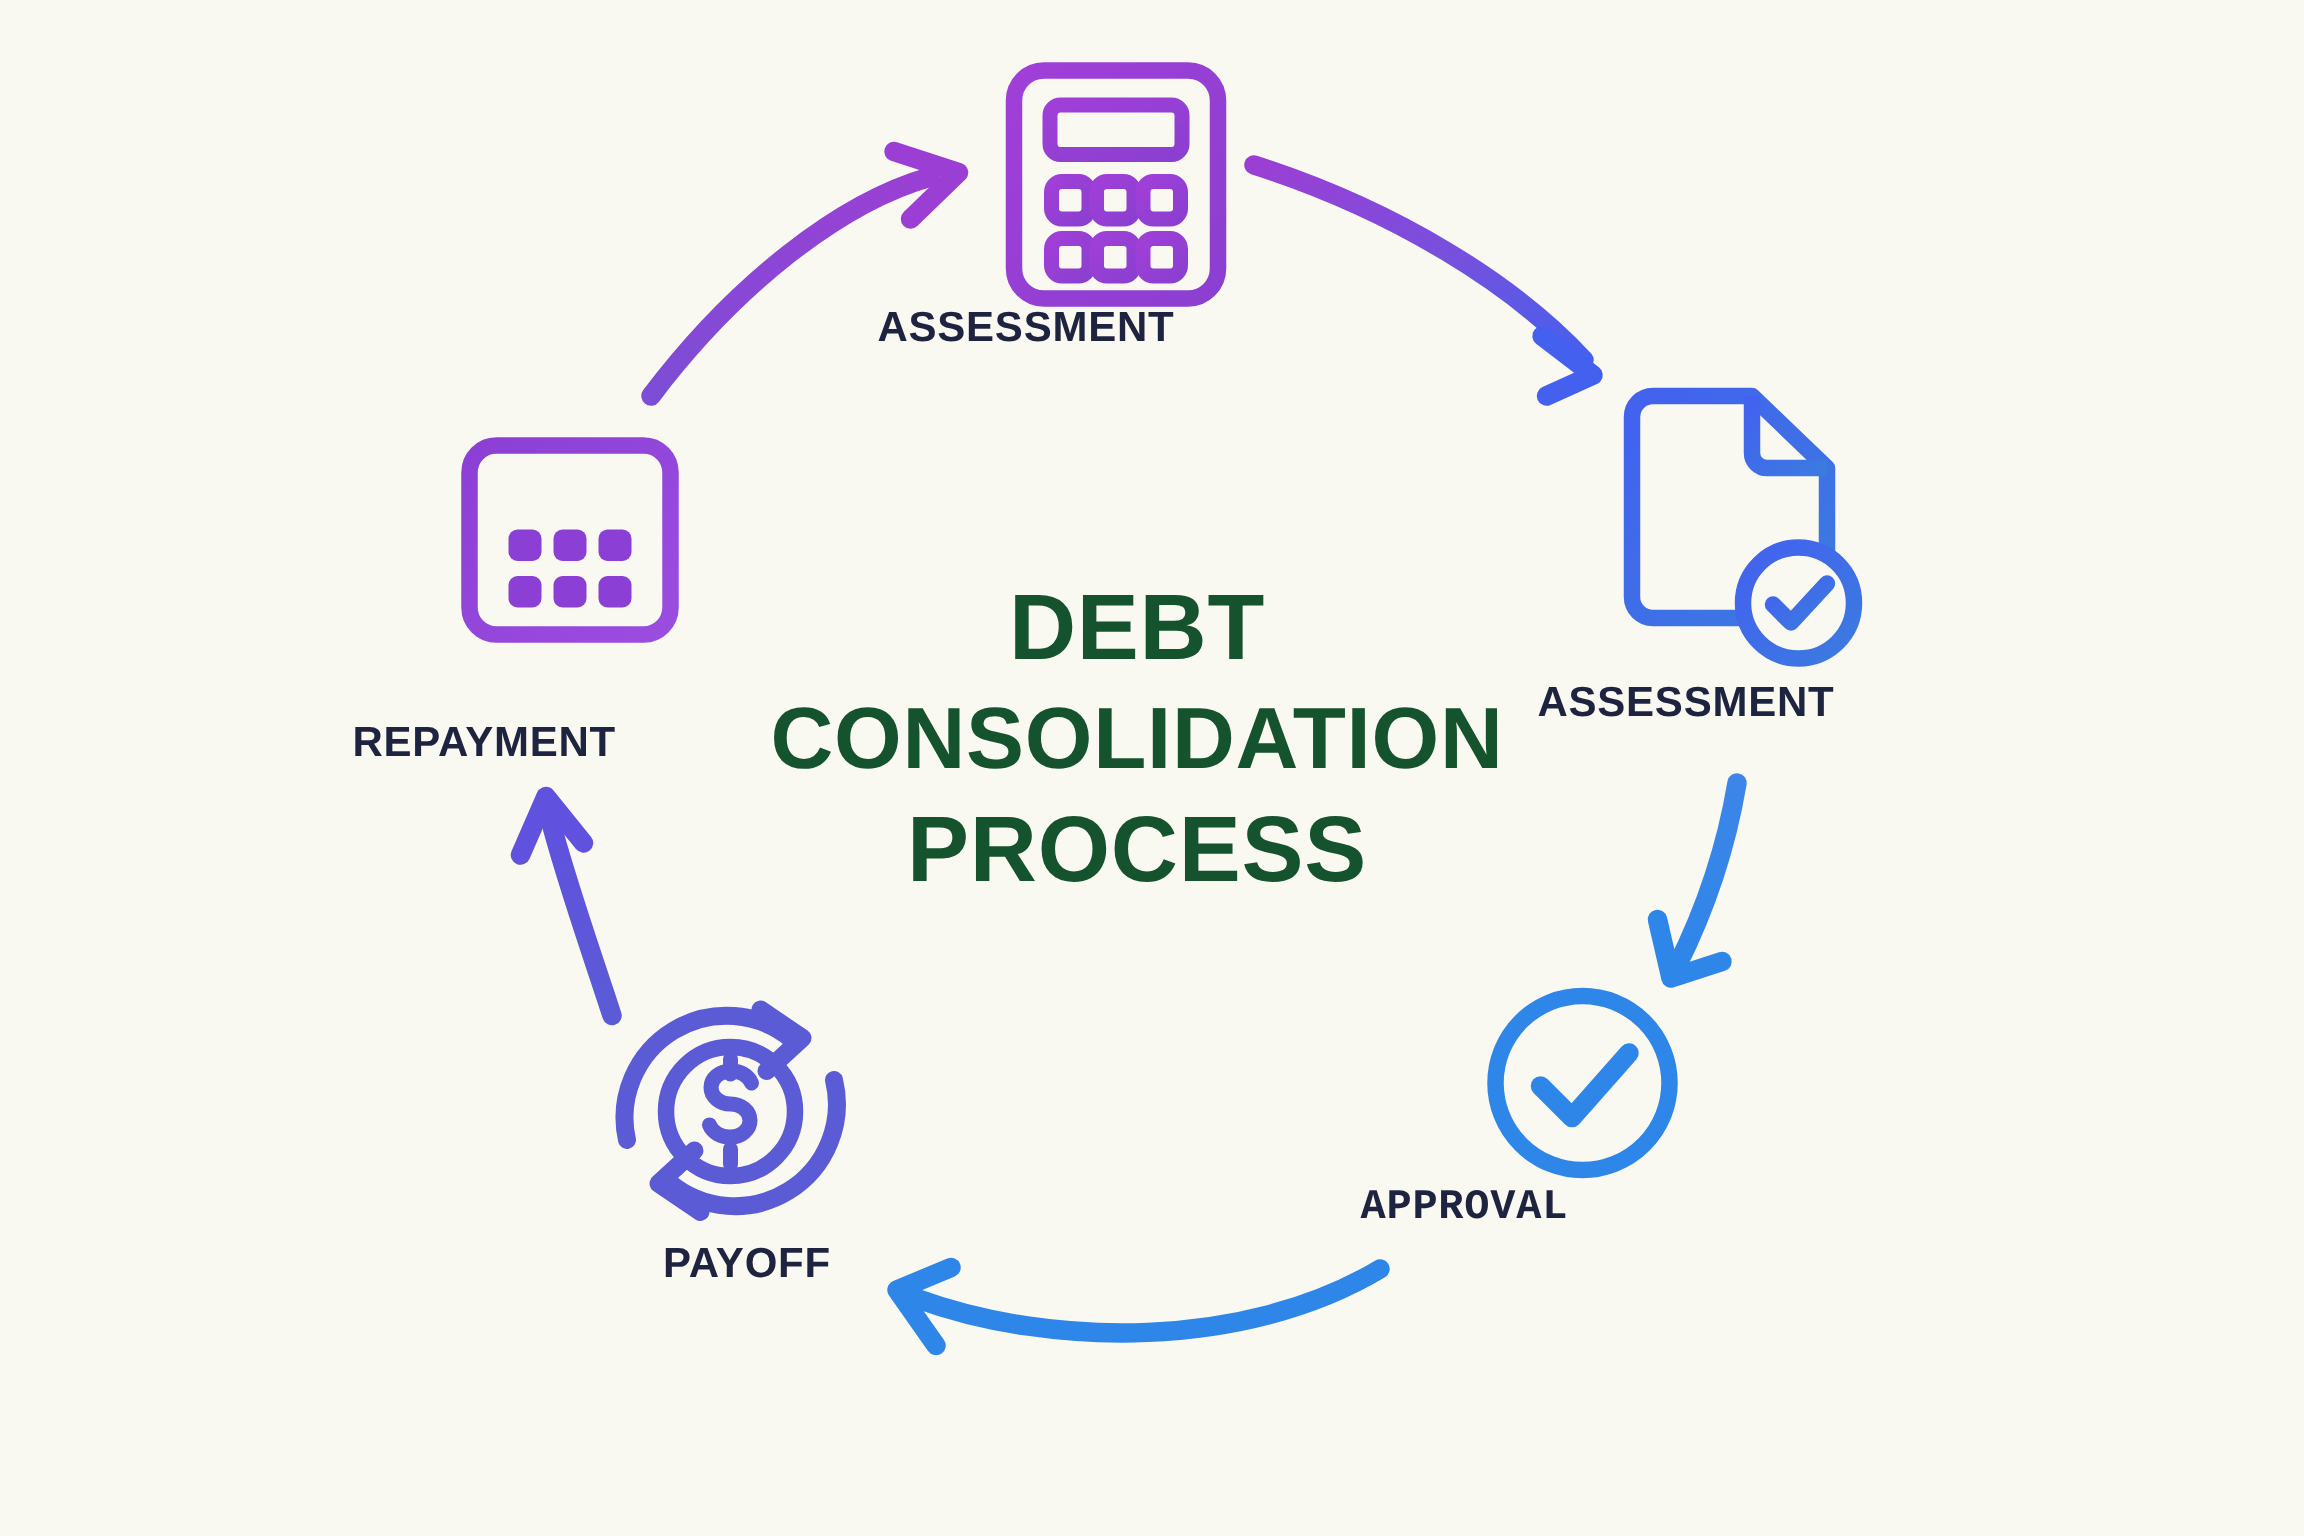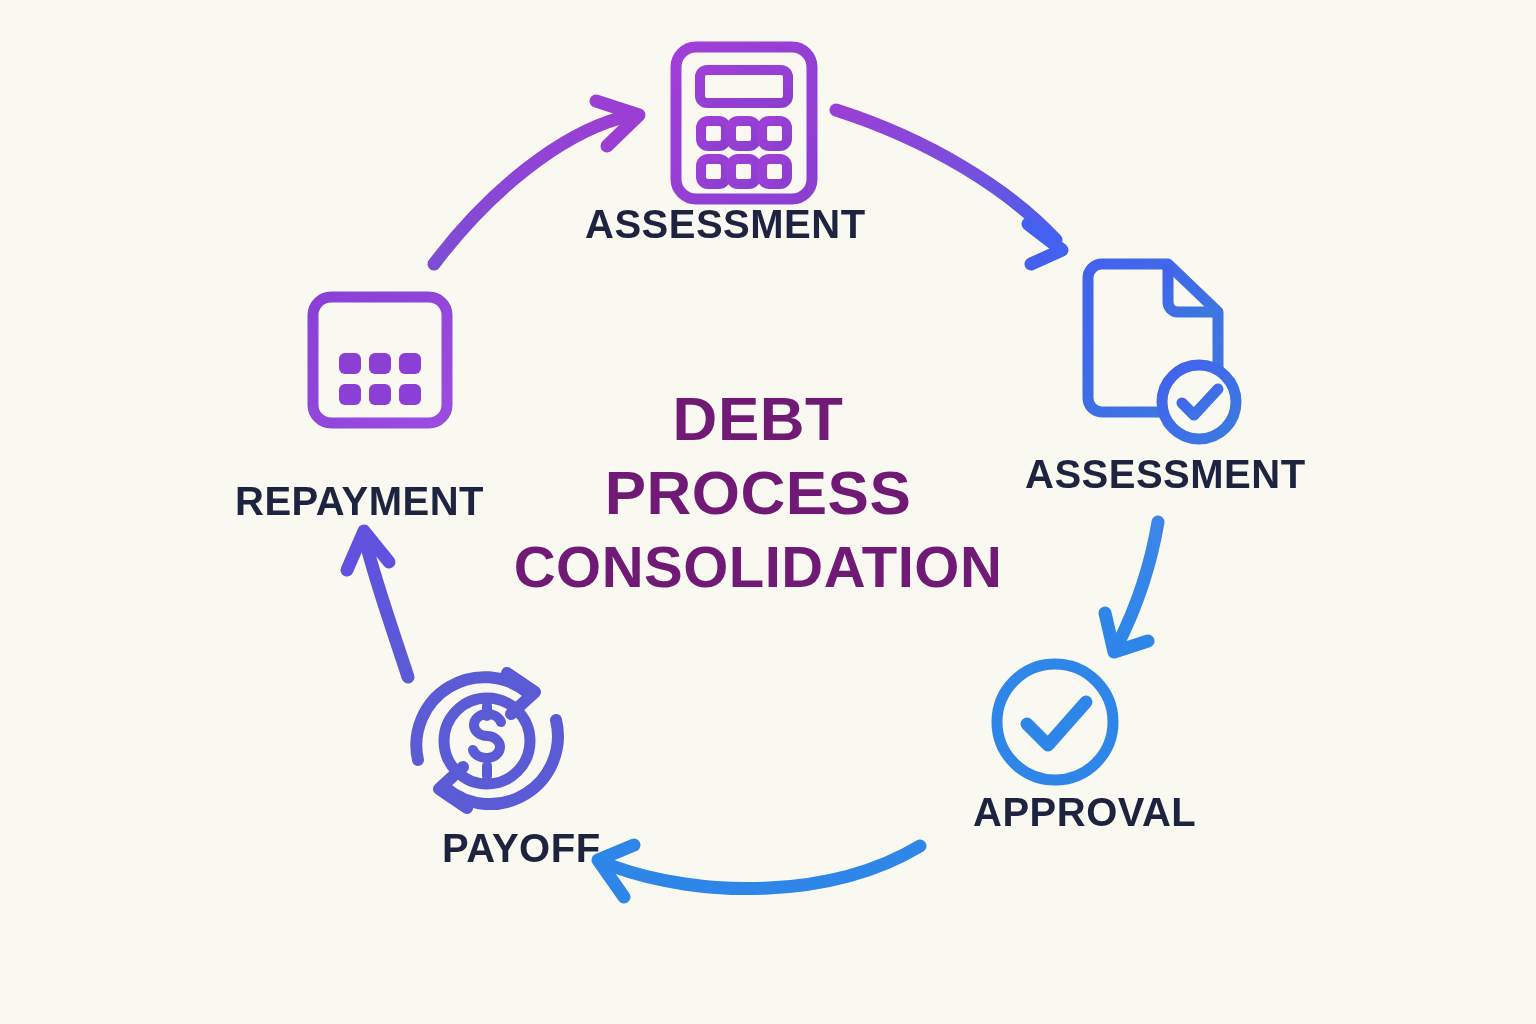--- a/index.html
+++ b/index.html
@@ -24,38 +24,38 @@
     left: 0;
     top: 0;
     width: 1536px;
     height: 1024px;
   }
   .node-label {
     position: absolute;
     color: #1E2440;
     font-family: "Liberation Sans", sans-serif;
     font-weight: 700;
-    font-size: 40px;
+    font-size: 28px;
     letter-spacing: 0.5px;
     white-space: nowrap;
     text-align: center;
   }
   #label-assessment { left: 585px; top: 202px; }
   #label-application { left: 1025px; top: 452px; }
-  #label-approval   { left: 973px; top: 790px; }
+  #label-approval   { left: 907px; top: 790px; font-family: Liberation Mono, monospace; }
   #label-payoff     { left: 398px; top: 826px; margin-left: 44px; }
   #label-repayment  { left: 235px; top: 444px; margin-top: 35px; }
 
   #center-title {
     position: absolute;
     left: 498px;
     top: 382px;
     width: 520px;
     text-align: center;
-    color: #701a75;
+    color: #14532d;
     font-family: "Liberation Sans", sans-serif;
     font-weight: 700;
     font-size: 62px;
     line-height: 74px;
     letter-spacing: 0.5px;
   }
   #center-title .ttl-line { display: block; }
   #center-title .ttl-line.l2 { font-size: 58px; }
 </style>
 </head>
@@ -177,22 +177,22 @@
       <rect x="62" y="78" width="22" height="21" rx="6" ry="6" fill="#8B3FD4"></rect>
       <rect x="92" y="78" width="22" height="21" rx="6" ry="6" fill="#8B3FD4"></rect>
       <rect x="32" y="109" width="22" height="21" rx="6" ry="6" fill="#8B3FD4"></rect>
       <rect x="62" y="109" width="22" height="21" rx="6" ry="6" fill="#8B3FD4"></rect>
       <rect x="92" y="109" width="22" height="21" rx="6" ry="6" fill="#8B3FD4"></rect>
     </g>
   </svg>
 
   <div id="center-title">
     <span class="ttl-line l1">DEBT</span>
+    <span class="ttl-line l2">CONSOLIDATION</span>
     <span class="ttl-line l3">PROCESS</span>
-    <span class="ttl-line l2">CONSOLIDATION</span>
   </div>
 
   <div class="node-label" id="label-assessment">ASSESSMENT</div>
 
   <div class="node-label" id="label-application">ASSESSMENT</div>
 
   <div class="node-label" id="label-approval">APPROVAL</div>
 
   <div class="node-label" id="label-payoff">PAYOFF</div>
 

